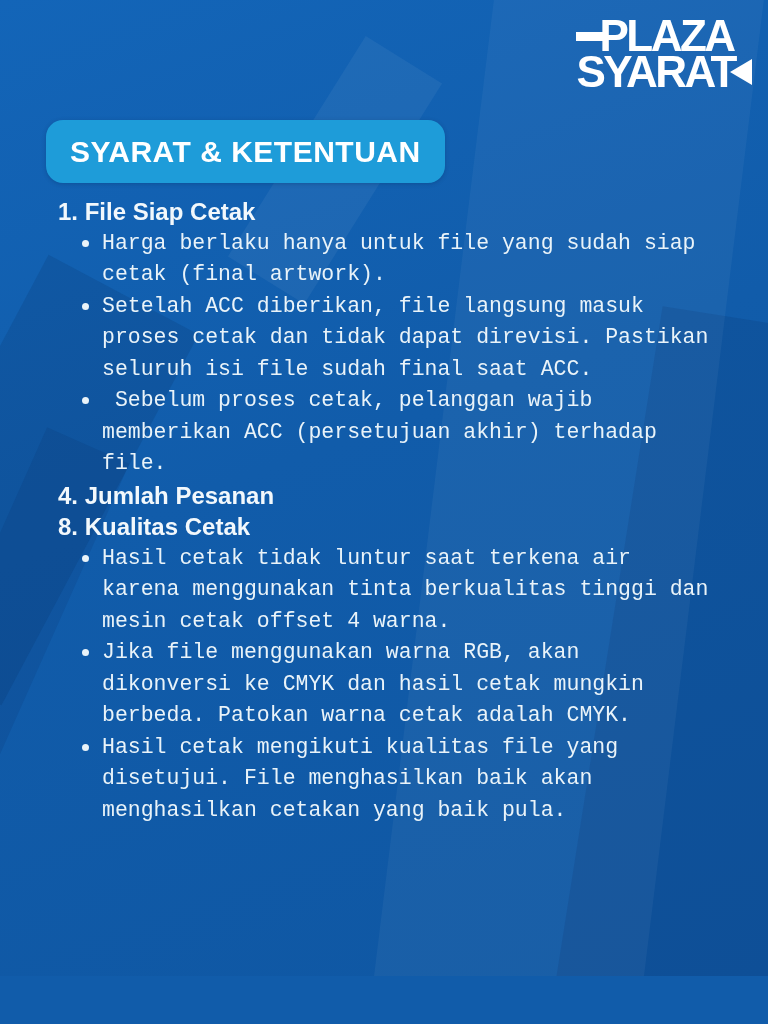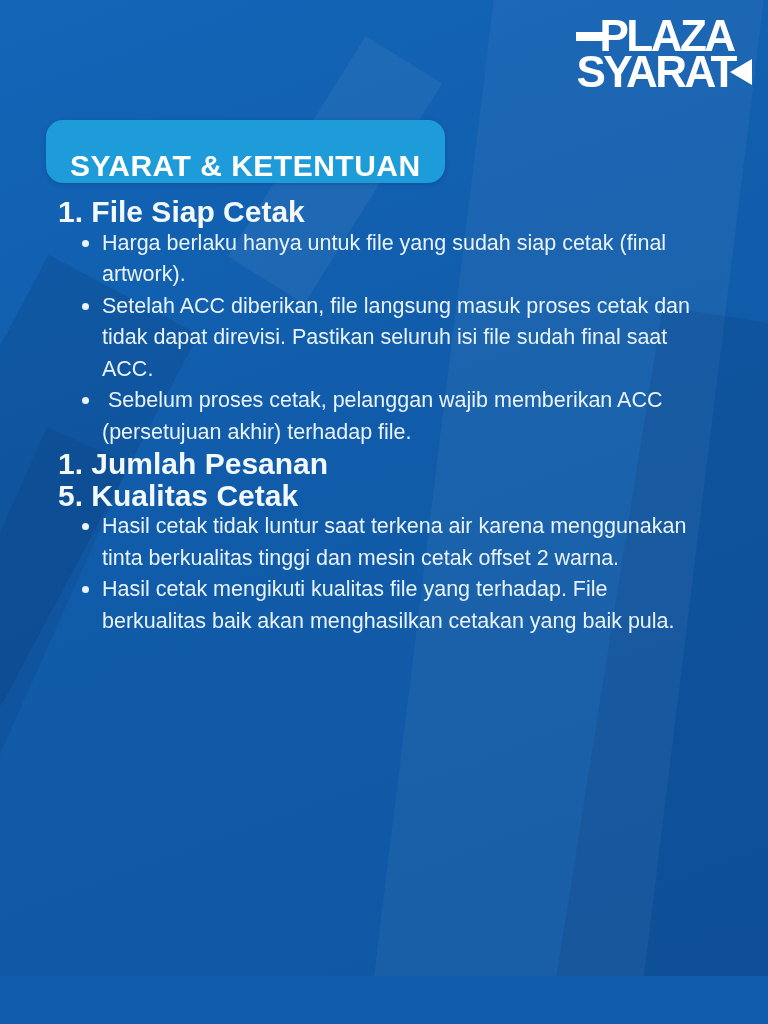--- a/index.html
+++ b/index.html
@@ -62,45 +62,45 @@
     display:inline-block;width:0;height:0;flex:none;
     border-top:13px solid transparent;
     border-bottom:13px solid transparent;
     border-right:22px solid var(--logo);
     margin-left:-5px;
   }
 
   
   .title-badge{
     position:absolute;left:46px;top:120px;height:63px;
-    display:inline-flex;align-items:flex-end;
+    display:inline-flex;align-items:center;
     padding:0 24px;border-radius:17px;
     background:var(--badge);
     box-shadow:0 1px 4px rgba(0,30,70,0.25);
   }
   .title-badge span{
     color:#FFFFFF;font-size:30px;font-weight:800;letter-spacing:0.5px;
   }
 
   
   .terms{
     position:absolute;left:58px;right:52px;top:196px;
     color:var(--text);
     font-size:21.5px;line-height:31.5px;
   }
   .sec-title{
-    font-weight:700;font-size:30px;color:#F2F8FC;
+    font-weight:700;font-size:24px;color:#F2F8FC;
   }
   .bullet{display:flex;align-items:flex-start;}
   .dot{
     flex:none;width:7px;height:7px;border-radius:50%;
     background:var(--text);
     margin:12px 13px 0 24px;
   }
-  .btext{white-space:pre-wrap;}
+  .btext{white-space:pre-wrap;font-family:Liberation Mono, monospace;}
 </style>
 </head>
 <body>
 
 <div class="page">
 
   <div class="shape shape-left-diag"></div>
   <div class="shape shape-left-diag2"></div>
   <div class="shape shape-right-tower"></div>
   <div class="shape shape-light-band"></div>
@@ -128,25 +128,29 @@
         <span class="btext">Harga berlaku hanya untuk file yang sudah siap cetak (final artwork).</span>
       </div>
       <div class="bullet">
         <span class="dot"></span>
         <span class="btext">Setelah ACC diberikan, file langsung masuk proses cetak dan tidak dapat direvisi. Pastikan seluruh isi file sudah final saat ACC.</span>
       </div>
       <div class="bullet">
         <span class="dot"></span>
         <span class="btext"> Sebelum proses cetak, pelanggan wajib memberikan ACC (persetujuan akhir) terhadap file.</span>
       </div>
-      <div class="sec-title">1. Jumlah Pesanan</div>
-      <div class="sec-title">5. Kualitas Cetak</div>
+      <div class="sec-title">4. Jumlah Pesanan</div>
+      <div class="sec-title">8. Kualitas Cetak</div>
       <div class="bullet">
         <span class="dot"></span>
-        <span class="btext">Hasil cetak tidak luntur saat terkena air karena menggunakan tinta berkualitas tinggi dan mesin cetak offset 2 warna.</span>
+        <span class="btext">Hasil cetak tidak luntur saat terkena air karena menggunakan tinta berkualitas tinggi dan mesin cetak offset 4 warna.</span>
       </div>
       <div class="bullet">
         <span class="dot"></span>
-        <span class="btext">Hasil cetak mengikuti kualitas file yang terhadap. File berkualitas baik akan menghasilkan cetakan yang baik pula.</span>
+        <span class="btext">Jika file menggunakan warna RGB, akan dikonversi ke CMYK dan hasil cetak mungkin berbeda. Patokan warna cetak adalah CMYK.</span>
+      </div>
+      <div class="bullet">
+        <span class="dot"></span>
+        <span class="btext">Hasil cetak mengikuti kualitas file yang disetujui. File menghasilkan baik akan menghasilkan cetakan yang baik pula.</span>
       </div>
     </div>
 
 </div>
 
 </body></html>

